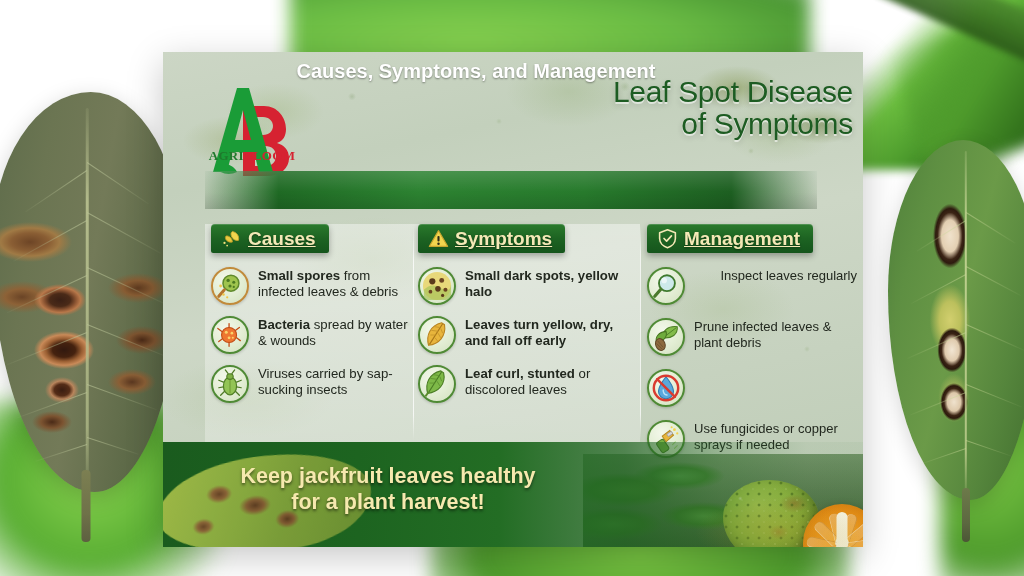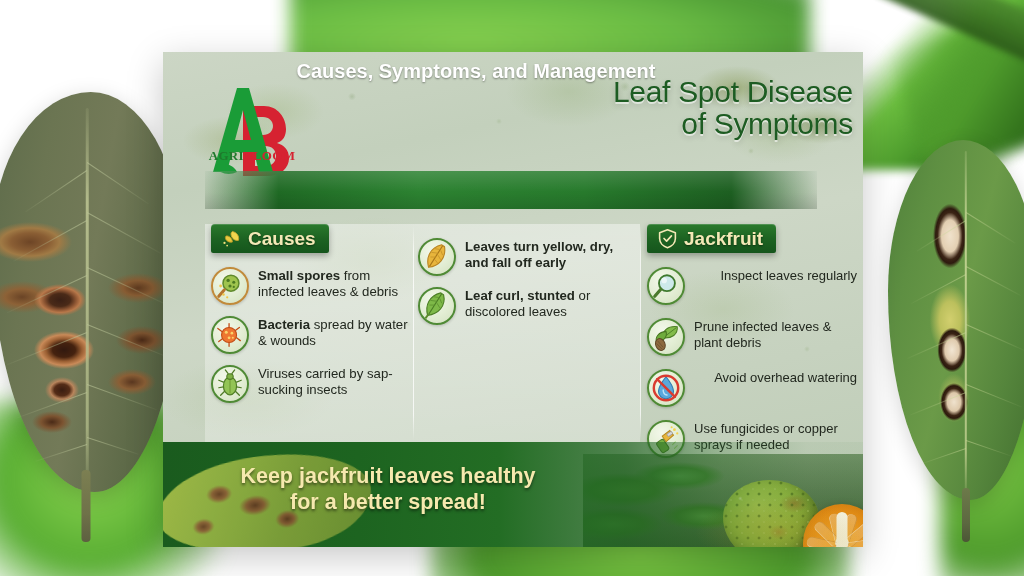--- a/index.html
+++ b/index.html
@@ -258,20 +258,21 @@
     display: inline-flex; align-items: center; gap: 6px;
     height: 29px;
     padding: 0 13px 0 10px;
     border-radius: 4px 4px 2px 2px;
     background: linear-gradient(to bottom, #2a7a2c 0%, #1d6322 50%, #15551c 100%);
     box-shadow: 0 3px 6px rgba(0,0,0,.3), inset 0 1px 0 rgba(255,255,255,.18);
     color: #f4e9b6;
     font-size: 19px; font-weight: 700;
     text-shadow: 0 1px 2px rgba(0,0,0,.45);
     white-space: nowrap;
+    text-decoration: underline;
   }
   .pill .pill-icon { display: inline-flex; width: 21px; height: 21px; }
   .pill svg { width: 21px; height: 21px; display: block; }
 
   .items { margin-top: 14px; }
   .item {
     display: flex; align-items: flex-start; gap: 9px;
     margin-bottom: 11px;
   }
   .item-icon {
@@ -546,22 +547,49 @@
               </svg>
             </span>
             <span class="item-text">
               <b></b><span>Viruses carried by sap-sucking insects</span>
             </span>
           </div>
         </div>
       </div>
 
       <div class="col col-symptoms">
+        <div class="pill">
+          <span class="pill-icon">
+            <svg viewBox="0 0 24 24" xmlns="http://www.w3.org/2000/svg">
+              <path d="M12 3 L22.5 21 H1.5 Z" fill="#f2d54e" stroke="#c9a72e" stroke-width="1.2" stroke-linejoin="round"></path>
+              <rect x="10.8" y="9" width="2.4" height="6.4" rx="1.1" fill="#2c2c1a"></rect>
+              <circle cx="12" cy="18" r="1.4" fill="#2c2c1a"></circle>
+            </svg>
+          </span>
+          <span>Symptoms</span>
+        </div>
 
         <div class="items">
+          <div class="item">
+            <span class="item-icon">
+              <svg viewBox="0 0 32 32" xmlns="http://www.w3.org/2000/svg">
+                <circle cx="16" cy="16" r="15" fill="#e8d87a"></circle>
+                <path d="M2 20 Q10 12 20 18 T31 14 L31 31 L2 31 Z" fill="#a8c45a" opacity=".7"></path>
+                <circle cx="11" cy="11" r="3.3" fill="#5a3a1c"></circle>
+                <circle cx="21" cy="10" r="2.6" fill="#6b4422"></circle>
+                <circle cx="17" cy="19" r="3" fill="#5a3a1c"></circle>
+                <circle cx="25" cy="20" r="2.2" fill="#6b4422"></circle>
+                <circle cx="9" cy="22" r="2" fill="#6b4422"></circle>
+                <circle cx="22" cy="26" r="1.7" fill="#5a3a1c"></circle>
+              </svg>
+            </span>
+            <span class="item-text">
+              <b>Small dark spots, yellow halo</b><span class="reg"></span>
+            </span>
+          </div>
 
           <div class="item">
             <span class="item-icon">
               <svg viewBox="0 0 32 32" xmlns="http://www.w3.org/2000/svg">
                 <path d="M21 3 C9 6 4 16 7 27 C18 26 26 17 24 5 Z" fill="#e8b53c" stroke="#b98522" stroke-width="1.2"></path>
                 <path d="M22 4 L8 26" stroke="#a87619" stroke-width="1.2"></path>
                 <g stroke="#c5932a" stroke-width=".9">
                   <path d="M19 8 L13 7"></path>
                     <path d="M17 12 L10 11"></path>
                     <path d="M15 16 L9 16"></path>
@@ -599,21 +627,21 @@
       </div>
 
       <div class="col col-management">
         <div class="pill">
           <span class="pill-icon">
             <svg viewBox="0 0 24 24" xmlns="http://www.w3.org/2000/svg">
               <path d="M12 2 L21 5.5 V12 C21 17 17 21 12 22.5 C7 21 3 17 3 12 V5.5 Z" fill="none" stroke="#f4e9b6" stroke-width="1.8" stroke-linejoin="round"></path>
               <path d="M8 12 L11 15 L16.5 9" fill="none" stroke="#f4e9b6" stroke-width="1.9" stroke-linecap="round" stroke-linejoin="round"></path>
             </svg>
           </span>
-          <span>Jackfruit</span>
+          <span>Management</span>
         </div>
 
         <div class="items">
           <div class="item">
             <span class="item-icon">
               <svg viewBox="0 0 32 32" xmlns="http://www.w3.org/2000/svg">
                 <circle cx="17" cy="13" r="8.5" fill="#cde9ea" stroke="#3f7a2e" stroke-width="2"></circle>
                 <circle cx="14" cy="10" r="3" fill="#ffffff" opacity=".6"></circle>
                 <path d="M10.5 19.5 L4 27" stroke="#4a7a2c" stroke-width="3.4" stroke-linecap="round"></path>
               </svg>
@@ -642,23 +670,20 @@
           </div>
 
           <div class="item">
             <span class="item-icon">
               <svg viewBox="0 0 32 32" xmlns="http://www.w3.org/2000/svg">
                 <path d="M16 4 C16 4 8 14 8 19.5 C8 24 11.6 27.5 16 27.5 C20.4 27.5 24 24 24 19.5 C24 14 16 4 16 4 Z" fill="#5aa8dc" stroke="#2f7cb0" stroke-width="1.2"></path>
                 <path d="M13 18 C13 21 14.5 23 17 23.5" stroke="#bde2f7" stroke-width="1.6" fill="none" stroke-linecap="round"></path>
                 <circle cx="16" cy="16" r="13" fill="none" stroke="#d93b30" stroke-width="2.6"></circle>
                 <path d="M6.5 6.5 L25.5 25.5" stroke="#d93b30" stroke-width="2.6" stroke-linecap="round"></path>
               </svg>
-            </span>
-            <span class="item-text">
-              <b></b><span>Avoid overhead watering</span>
             </span>
           </div>
 
           <div class="item">
             <span class="item-icon">
               <svg viewBox="0 0 32 32" xmlns="http://www.w3.org/2000/svg">
                 <path d="M12 13 L20 7 L24 12 L16 19 Z" fill="#e7b63c" stroke="#b5871f" stroke-width="1.1"></path>
                 <rect x="8" y="17" width="9" height="13" rx="2.4" transform="rotate(-34 12.5 23.5)" fill="#79b243" stroke="#4c7a26" stroke-width="1.1"></rect>
                 <rect x="17" y="9" width="6" height="3.2" rx="1.3" transform="rotate(-34 20 10.6)" fill="#d9d9d9" stroke="#9a9a9a" stroke-width=".9"></rect>
                 <g fill="#f2d24e">
@@ -697,17 +722,17 @@
       <div class="seg" style="transform:rotate(160deg)"></div>
       <div class="seg" style="transform:rotate(128deg)"></div>
 
       <div class="core"></div>
     </div>
 
     <div class="tagline-band"></div>
     <div class="tagline-leaf-left"></div>
     <div class="tagline-text">
       <span>Keep jackfruit leaves healthy</span><br>
-      <span>for a better spread!</span>
+      <span>for a plant harvest!</span>
     </div>
 
   </div>
 </div>
 
 </body></html>

